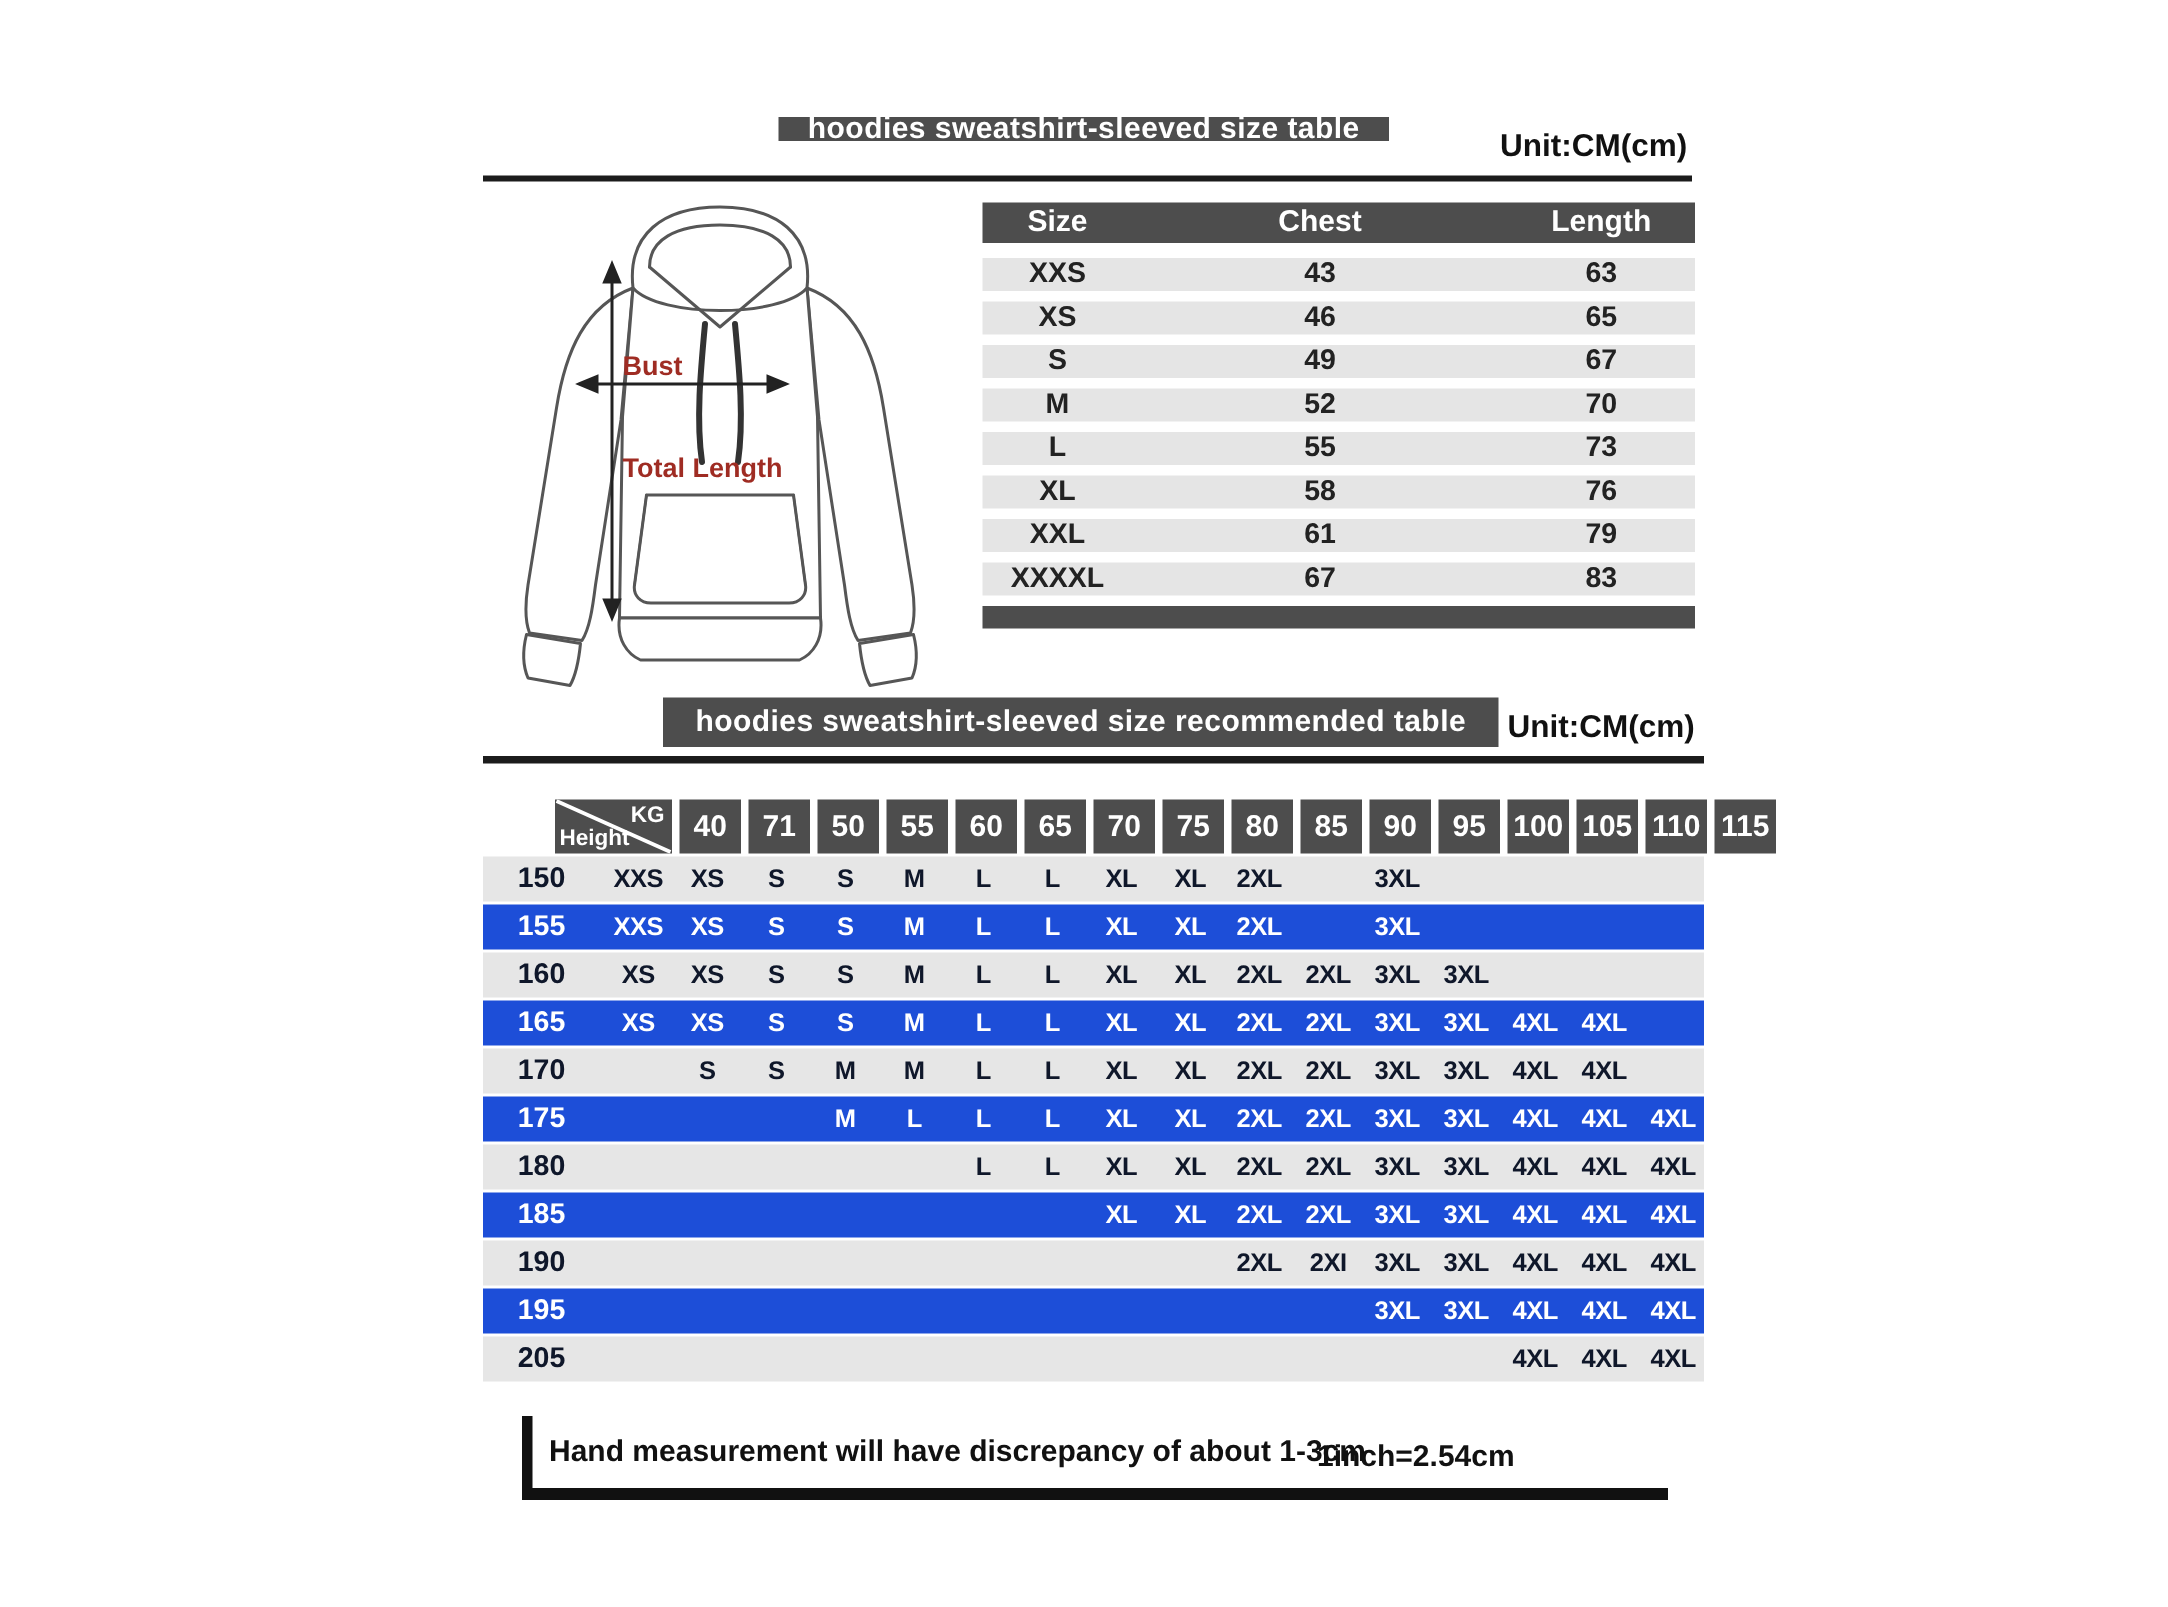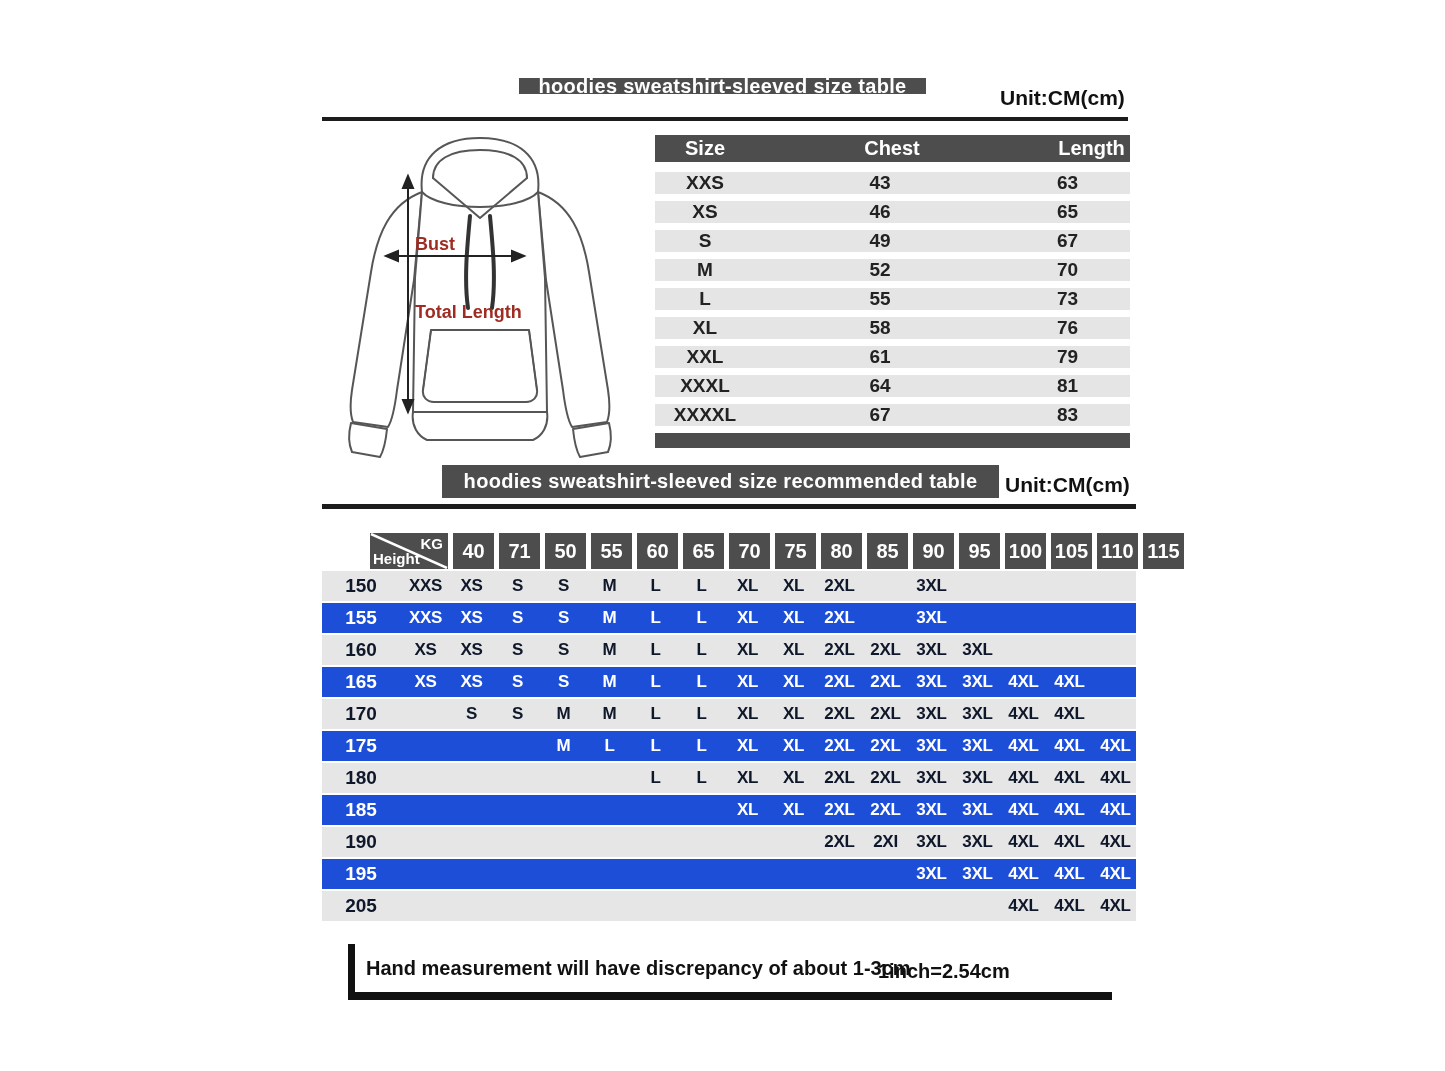--- a/index.html
+++ b/index.html
@@ -21,21 +21,21 @@
   .rule { position:absolute; background:#1c1c1c; }
   #rule1 { left:322px; top:117px; width:806px; height:4px; }
   #rule2 { left:322px; top:504px; width:814px; height:5px; }
 
   
   #hoodie-box { position:absolute; left:330px; top:128px; width:300px; height:332px; }
 
   
   #size-table { position:absolute; left:655px; top:135px; width:475px; }
   .st-grid { display:grid; grid-template-columns:100px 250px 125px; align-items:center; text-align:center; }
-  .st-header { height:27px; background:#4d4d4d; color:#ffffff; font-weight:bold; font-size:20px; margin-bottom:10px;gap:12px; }
+  .st-header { height:27px; background:#4d4d4d; color:#ffffff; font-weight:bold; font-size:20px; margin-bottom:10px; }
   .st-row { height:22px; background:#e5e5e5; color:#222222; font-weight:bold; font-size:19px; margin-bottom:7px; }
   .st-bottom { height:15px; background:#4d4d4d; margin-top:4px; }
 
   
   #matrix { position:absolute; left:322px; top:533px; width:814px; }
   .mx-grid { display:grid; grid-template-columns:78px repeat(16, 41px); column-gap:5px; }
   .mx-header { height:36px; margin-bottom:2px;padding-left:48px; }
   .mx-h-cell { background:#4d4d4d; color:#ffffff; font-weight:bold; font-size:20px;
                display:flex; align-items:center; justify-content:center; }
   .mx-corner { background:#4d4d4d; position:relative; }
@@ -143,25 +143,20 @@
         </div>
         <div class="st-grid st-row">
           <div>XL</div>
           <div>58</div>
           <div>76</div>
         </div>
         <div class="st-grid st-row">
           <div>XXL</div>
           <div>61</div>
           <div>79</div>
-        </div>
-        <div class="st-grid st-row">
-          <div>XXXL</div>
-          <div>64</div>
-          <div>81</div>
         </div>
         <div class="st-grid st-row">
           <div>XXXXL</div>
           <div>67</div>
           <div>83</div>
         </div>
       </div>
     <div class="st-bottom"></div>
   </div>
 

